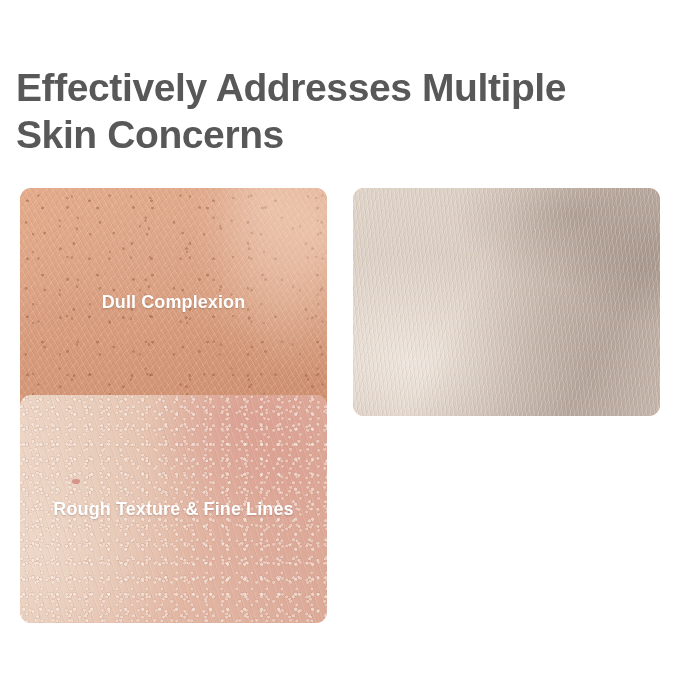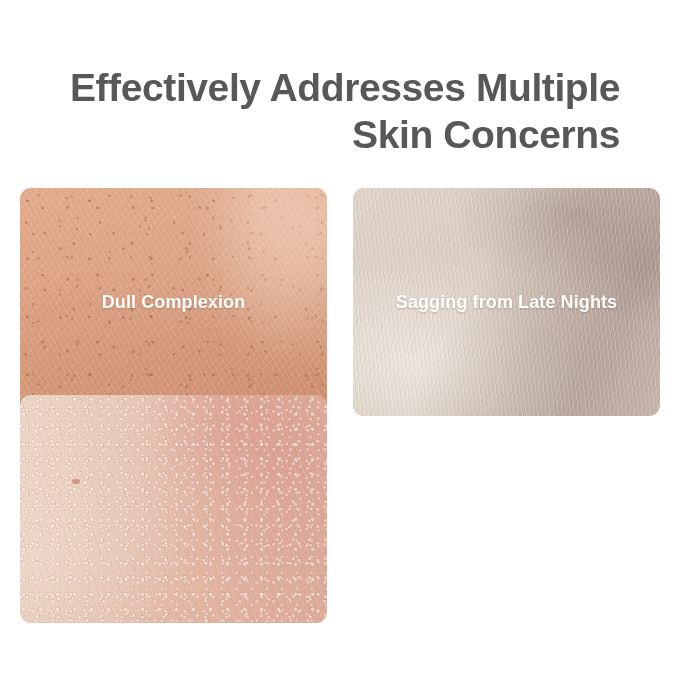--- a/index.html
+++ b/index.html
@@ -20,24 +20,24 @@
     position: relative;
     width: 679px;
     height: 679px;
     background: #ffffff;
     box-sizing: border-box;
   }
 
   
   .headline {
     position: absolute;
-    left: 0;
+    left: 16px;
     top: 38px;
     width: 620px;
-    text-align: right;
+    text-align: left;
     color: #585858;
     font-family: "Liberation Sans", sans-serif;
     font-weight: bold;
     font-size: 39px;
     line-height: 47px;
     letter-spacing: -0.4px;
     white-space: pre-line;
   }
 
   
@@ -261,21 +261,21 @@
   <div class="cards">
 
     <div class="card">
       <div class="card-photo photo-dull"></div>
       <div class="card-label">Dull Complexion</div>
     </div>
 
 
     <div class="card">
       <div class="card-photo photo-sagging"></div>
-      <div class="card-label">Sagging from Late Nights</div>
     </div>
 
     <div class="card">
       <div class="card-photo photo-rough"></div>
+      <div class="card-label">Rough Texture &amp; Fine Lines</div>
     </div>
 
   </div>
 </div>
 
 </body></html>

